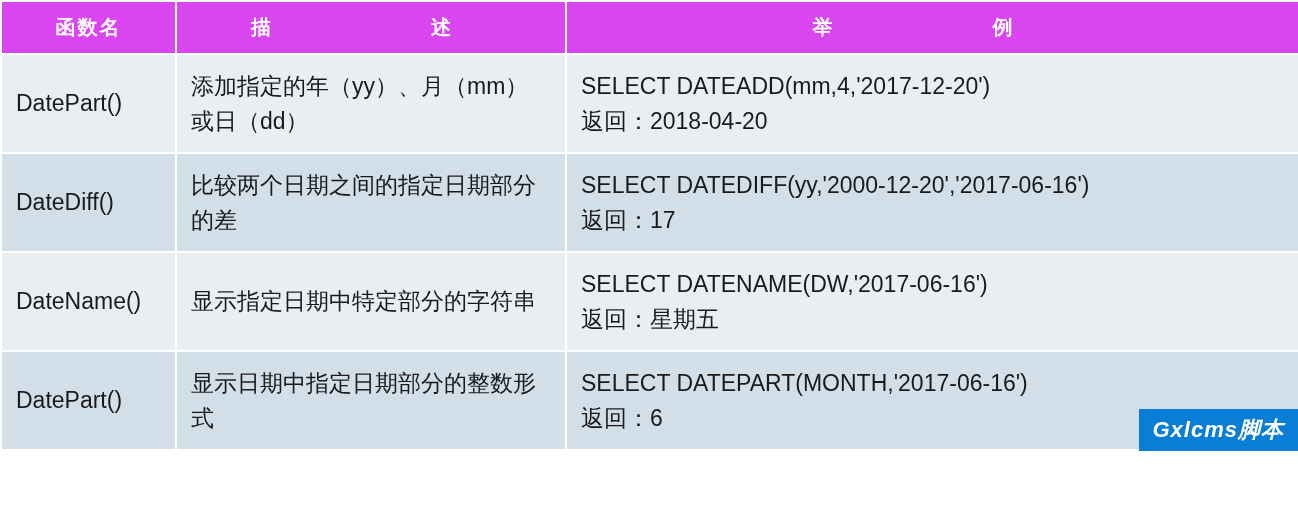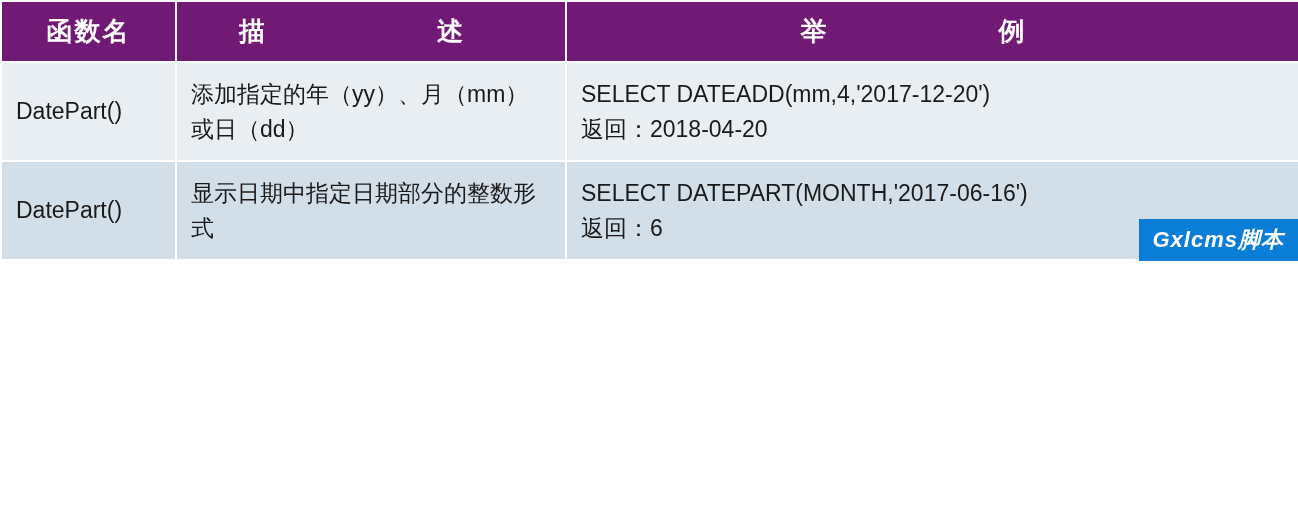--- a/index.html
+++ b/index.html
@@ -8,24 +8,24 @@
     background: #fff;
     width: 1298px;
     position: relative;
   }
   table {
     width: 1298px;
     border-collapse: collapse;
     table-layout: fixed;
   }
   th {
-    background: #701a75;
+    background: #d946ef;
     color: #fff;
     font-weight: bold;
-    font-size: 26px;
+    font-size: 20px;
     padding: 12px 8px;
     text-align: center;
     border: 2px solid #fff;
     letter-spacing: 2px;
   }
   th.spaced { letter-spacing: 40px; }
   td {
     padding: 14px 14px;
     font-size: 23px;
     color: #1a1a1a;
@@ -67,20 +67,30 @@
       <th class="spaced">举　　例</th>
     </tr>
   </thead>
   <tbody>
     <tr>
       <td>DatePart()</td>
       <td>添加指定的年（yy）、月（mm）或日（dd）</td>
       <td>SELECT DATEADD(mm,4,'2017-12-20')<br>返回：2018-04-20</td>
     </tr>
     <tr>
+      <td>DateDiff()</td>
+      <td>比较两个日期之间的指定日期部分的差</td>
+      <td>SELECT DATEDIFF(yy,'2000-12-20','2017-06-16')<br>返回：17</td>
+    </tr>
+    <tr>
+      <td>DateName()</td>
+      <td>显示指定日期中特定部分的字符串</td>
+      <td>SELECT DATENAME(DW,'2017-06-16')<br>返回：星期五</td>
+    </tr>
+    <tr>
       <td>DatePart()</td>
       <td>显示日期中指定日期部分的整数形式</td>
       <td>SELECT DATEPART(MONTH,'2017-06-16')<br>返回：6</td>
     </tr>
   </tbody>
 </table>
 
 <div class="watermark">Gxlcms脚本</div>
 
 </body></html>

